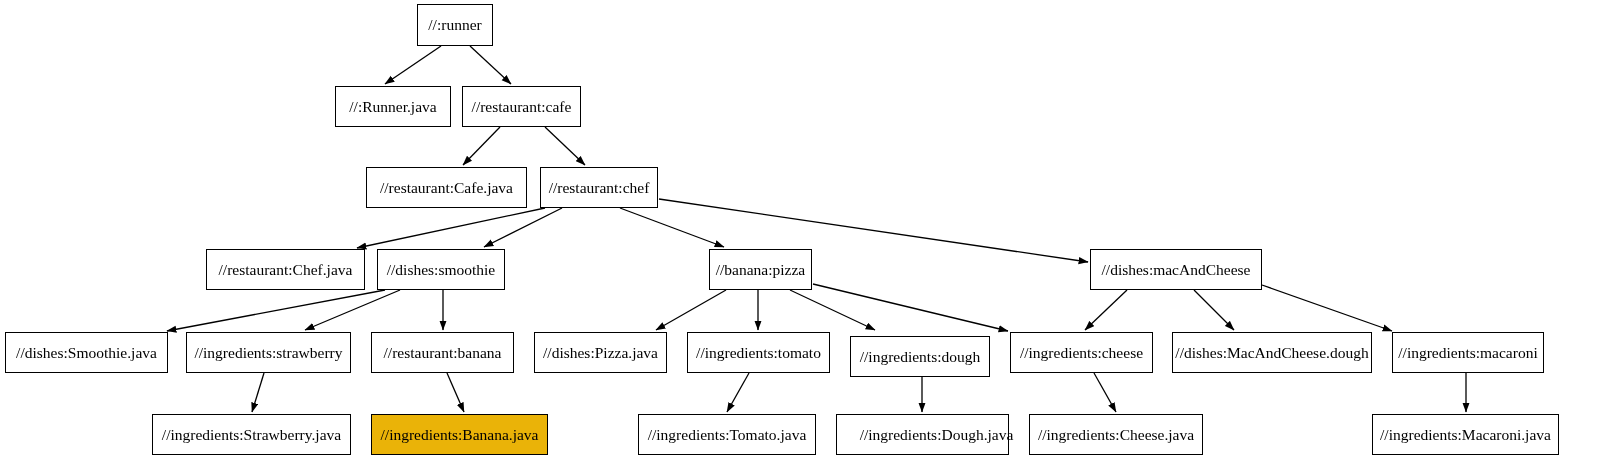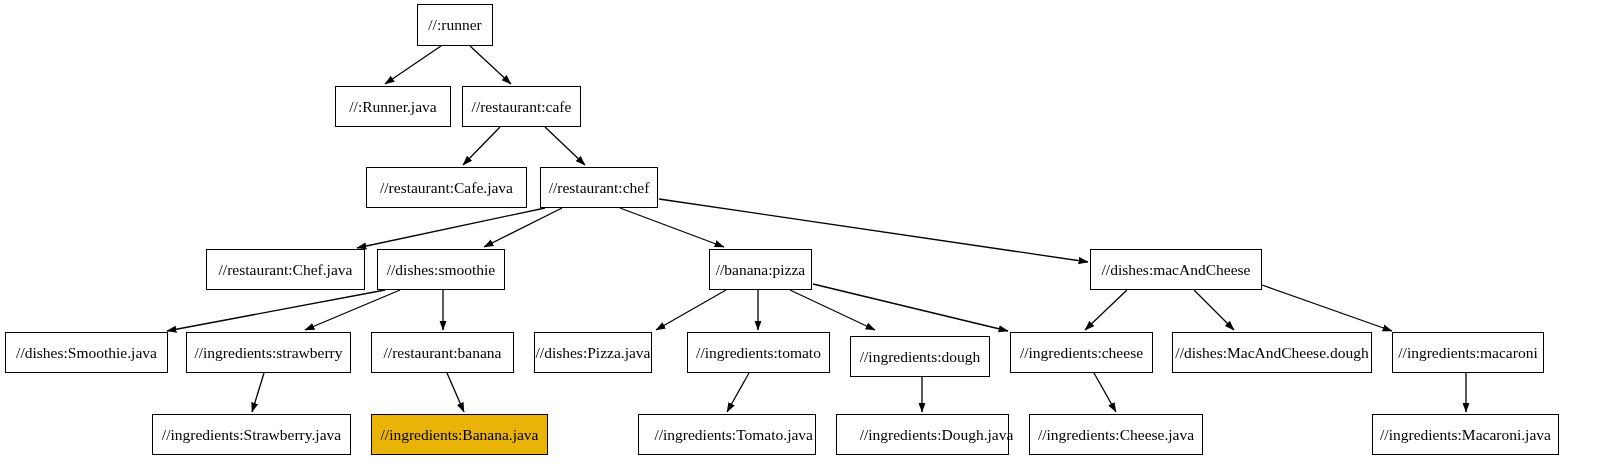--- a/index.html
+++ b/index.html
@@ -116,21 +116,21 @@
       </div>
       <div class="graph-node" style="left: 5px; top: 332px; width: 163px; height: 41px; border-color: rgb(0, 0, 0); background: rgb(255, 255, 255);">
         <span class="node-label">//dishes:Smoothie.java</span>
       </div>
       <div class="graph-node" style="left: 186px; top: 332px; width: 165px; height: 41px; border-color: rgb(0, 0, 0); background: rgb(255, 255, 255);">
         <span class="node-label">//ingredients:strawberry</span>
       </div>
       <div class="graph-node" style="left: 371px; top: 332px; width: 143px; height: 41px; border-color: rgb(0, 0, 0); background: rgb(255, 255, 255);">
         <span class="node-label">//restaurant:banana</span>
       </div>
-      <div class="graph-node" style="left: 534px; top: 332px; width: 118px; height: 41px; border-color: rgb(0, 0, 0); background: rgb(255, 255, 255);">
+      <div class="graph-node" style="left: 534px; top: 332px; width: 133px; height: 41px; border-color: rgb(0, 0, 0); background: rgb(255, 255, 255);">
         <span class="node-label">//dishes:Pizza.java</span>
       </div>
       <div class="graph-node" style="left: 687px; top: 332px; width: 143px; height: 41px; border-color: rgb(0, 0, 0); background: rgb(255, 255, 255);">
         <span class="node-label">//ingredients:tomato</span>
       </div>
       <div class="graph-node" style="left: 850px; top: 336px; width: 140px; height: 41px; border-color: rgb(0, 0, 0); background: rgb(255, 255, 255);">
         <span class="node-label">//ingredients:dough</span>
       </div>
       <div class="graph-node" style="left: 1010px; top: 332px; width: 143px; height: 41px; border-color: rgb(0, 0, 0); background: rgb(255, 255, 255);">
         <span class="node-label">//ingredients:cheese</span>
@@ -140,21 +140,21 @@
       </div>
       <div class="graph-node" style="left: 1392px; top: 332px; width: 152px; height: 41px; border-color: rgb(0, 0, 0); background: rgb(255, 255, 255); text-align: center;">
         <span class="node-label">//ingredients:macaroni</span>
       </div>
       <div class="graph-node" style="left: 152px; top: 414px; width: 199px; height: 41px; border-color: rgb(0, 0, 0); background: rgb(255, 255, 255);">
         <span class="node-label">//ingredients:Strawberry.java</span>
       </div>
       <div class="graph-node" style="left: 371px; top: 414px; width: 177px; height: 41px; border-color: rgb(0, 0, 0); background: #eab308;">
         <span class="node-label">//ingredients:Banana.java</span>
       </div>
-      <div class="graph-node" style="left: 638px; top: 414px; width: 178px; height: 41px; border-color: rgb(0, 0, 0); background: rgb(255, 255, 255); justify-content: flex-end;">
+      <div class="graph-node" style="left: 638px; top: 414px; width: 178px; height: 41px; border-color: rgb(0, 0, 0); background: rgb(255, 255, 255);">
         <span class="node-label">//ingredients:Tomato.java</span>
       </div>
       <div class="graph-node" style="left: 836px; top: 414px; width: 173px; height: 41px; border-color: rgb(0, 0, 0); background: rgb(255, 255, 255); padding-left: 28px;">
         <span class="node-label">//ingredients:Dough.java</span>
       </div>
       <div class="graph-node" style="left: 1029px; top: 414px; width: 174px; height: 41px; border-color: rgb(0, 0, 0); background: rgb(255, 255, 255);">
         <span class="node-label">//ingredients:Cheese.java</span>
       </div>
       <div class="graph-node" style="left: 1372px; top: 414px; width: 187px; height: 41px; border-color: rgb(0, 0, 0); background: rgb(255, 255, 255);">
         <span class="node-label">//ingredients:Macaroni.java</span>

